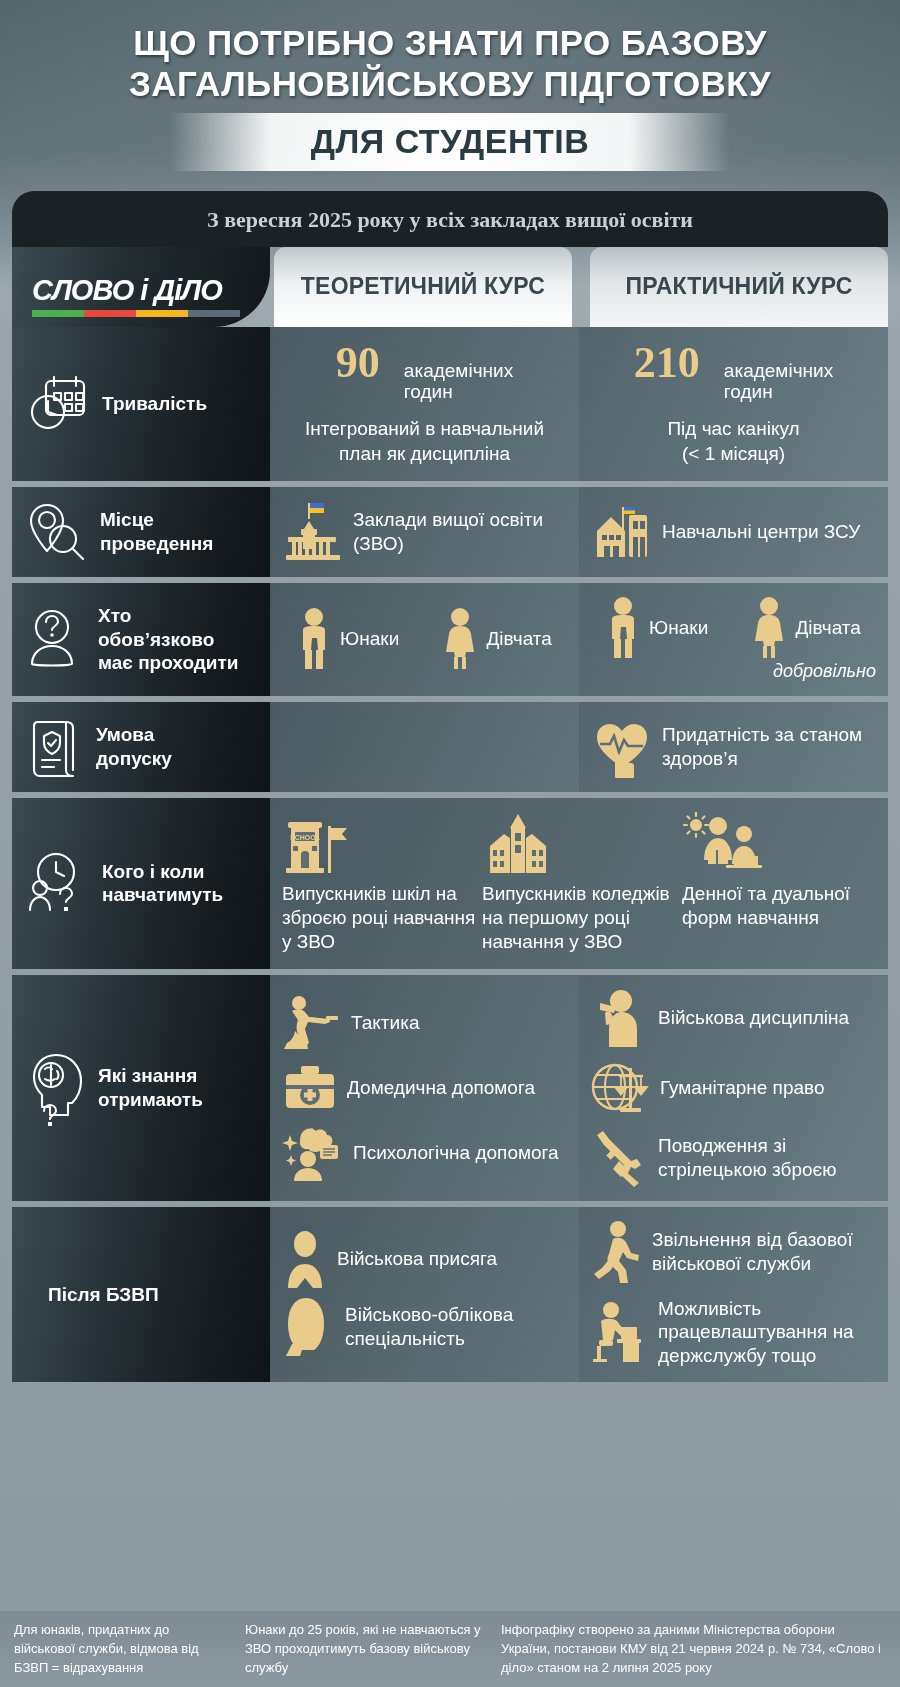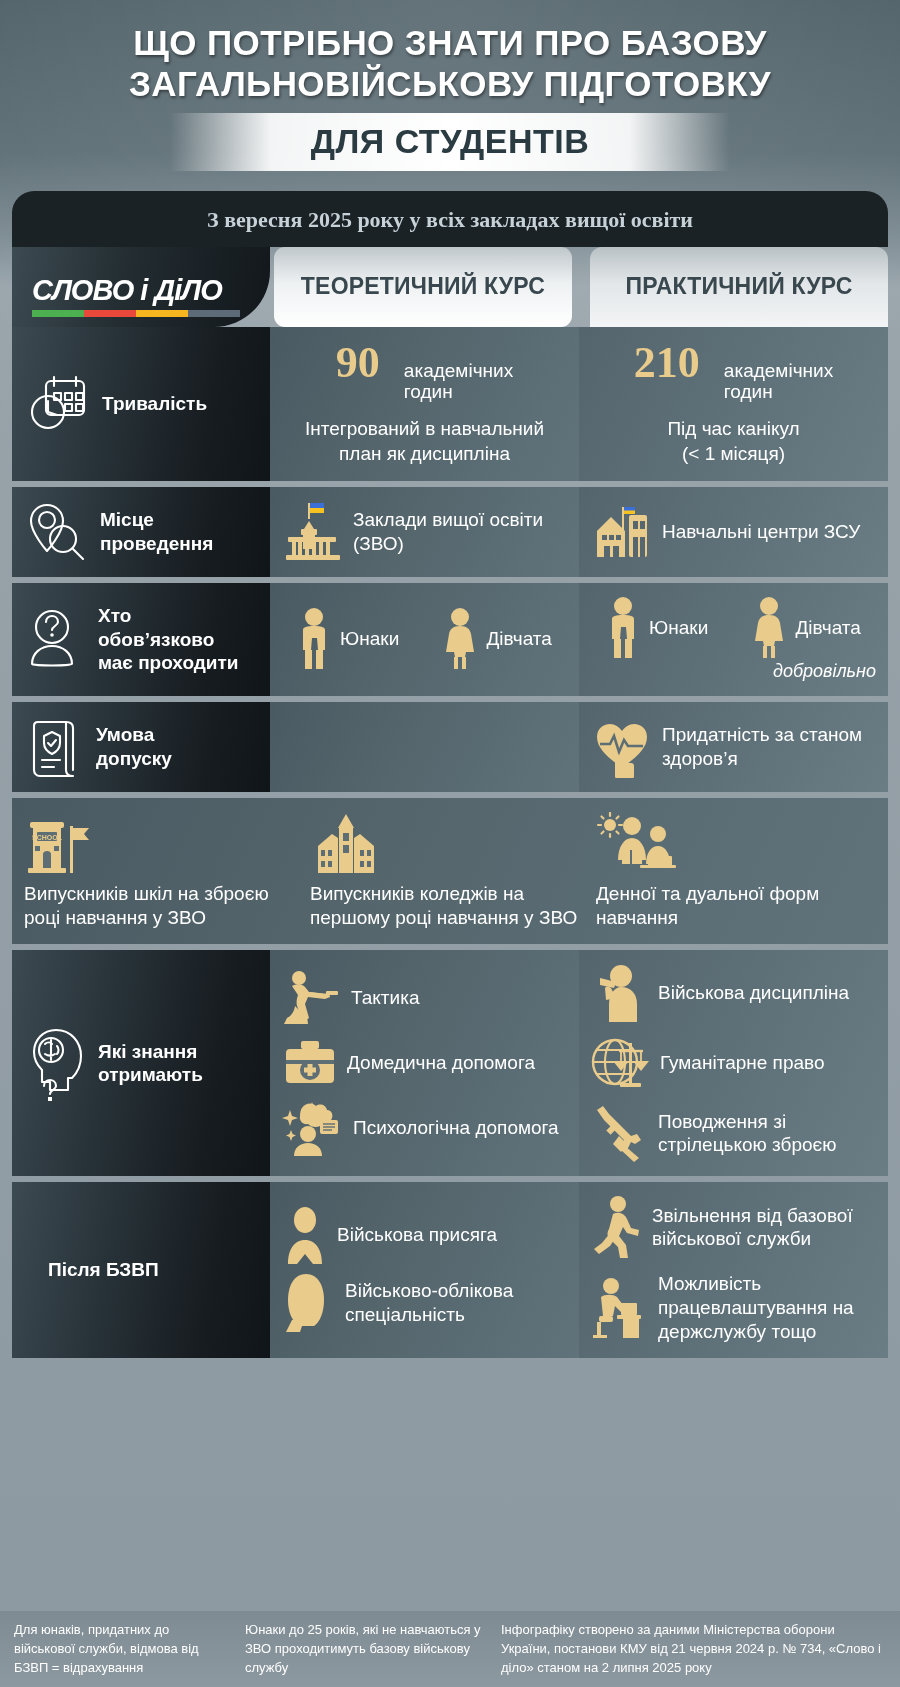--- a/index.html
+++ b/index.html
@@ -97,21 +97,21 @@
   }
   .logo-bars{ display:flex; margin-top:5px; width:208px; height:7px; }
   .logo-bars span{ flex:1 1 0; }
 
   .head-col{
     flex:1 1 0; margin-left:4px; height:80px;
     border-radius:12px 12px 0 0;
     display:flex; align-items:center; justify-content:center;
     text-align:center;
   }
-  .head-col.theor{ background:linear-gradient(180deg,#bfc7cb 0%,#eef1f2 45%,#ffffff 100%);border-radius:11px; }
+  .head-col.theor{ background:linear-gradient(180deg,#bfc7cb 0%,#eef1f2 45%,#ffffff 100%); }
   .head-col.prac{ background:linear-gradient(180deg,#b9c1c5 0%,#e2e6e8 45%,#f3f5f6 100%);margin-left:18px; }
   .head-col .t{
     font-size:23px; font-weight:bold; color:#39474e; line-height:1.12;
     text-transform:uppercase; letter-spacing:.2px;
   }
 
   
   .dur-top{ display:flex; align-items:baseline; justify-content:center; gap:24px; }
   .big-num{
     font-family:"Liberation Serif", serif;
@@ -370,20 +370,34 @@
             <path class="gold" d="M31 52C18 42 6 33 6 21 6 13 12 8 19 8c5 0 9 3 12 7 3-4 7-7 12-7 7 0 13 5 13 13 0 12-12 21-25 31z"></path>
             <polyline fill="none" stroke="#5d6e75" stroke-width="2.6" points="9,28 19,28 23,20 28,36 33,24 37,30 52,30"></polyline>
             <path class="gold" d="M24 40c2-2 5-2 6 1l2 6h8c2 0 3 1 3 3v10c0 2-1 3-3 3H27c-2 0-3-1-3-3z"></path>
           </svg>
           <div class="txt">Придатність за станом здоров’я</div>
         </div>
       </div>
     </div>
 
     <div class="row">
+      <div class="cell-label">
+        <svg class="ico" width="62" height="66" viewBox="0 0 62 66">
+          <circle class="wht" cx="28" cy="22" r="18"></circle>
+          <polyline class="wht" points="28,12 28,22 36,26"></polyline>
+          <circle class="wht" cx="12" cy="38" r="7"></circle>
+          <path class="wht" d="M2 60c0-8 5-13 10-13s10 5 10 13"></path>
+          <path class="wht" d="M32 44c0-4 3-6 6-6s6 2 6 6-6 4-6 8"></path>
+          <rect fill="#ffffff" x="36" y="57" width="4" height="4"></rect>
+        </svg>
+        <div class="lbl">
+          <span>Кого і коли</span><br>
+          <span>навчатимуть</span>
+        </div>
+      </div>
       <div class="cell" style="flex:1 1 0;">
         <div class="three">
           <div>
             <svg class="ico" width="72" height="64" viewBox="0 0 72 64">
               <rect class="gold" x="6" y="10" width="34" height="6" rx="2"></rect>
               <rect class="gold" x="9" y="16" width="28" height="40"></rect>
               <rect fill="#5d6e75" x="13" y="20" width="20" height="9" rx="1"></rect>
               <text x="23" y="27.5" font-size="7" font-family="Liberation Sans, sans-serif" font-weight="bold" fill="#e9cb8c" text-anchor="middle">SCHOOL</text>
               <path fill="#5d6e75" d="M19 56v-14c0-4 8-4 8 0v14z"></path>
               <rect fill="#5d6e75" x="11" y="34" width="5" height="5"></rect>

